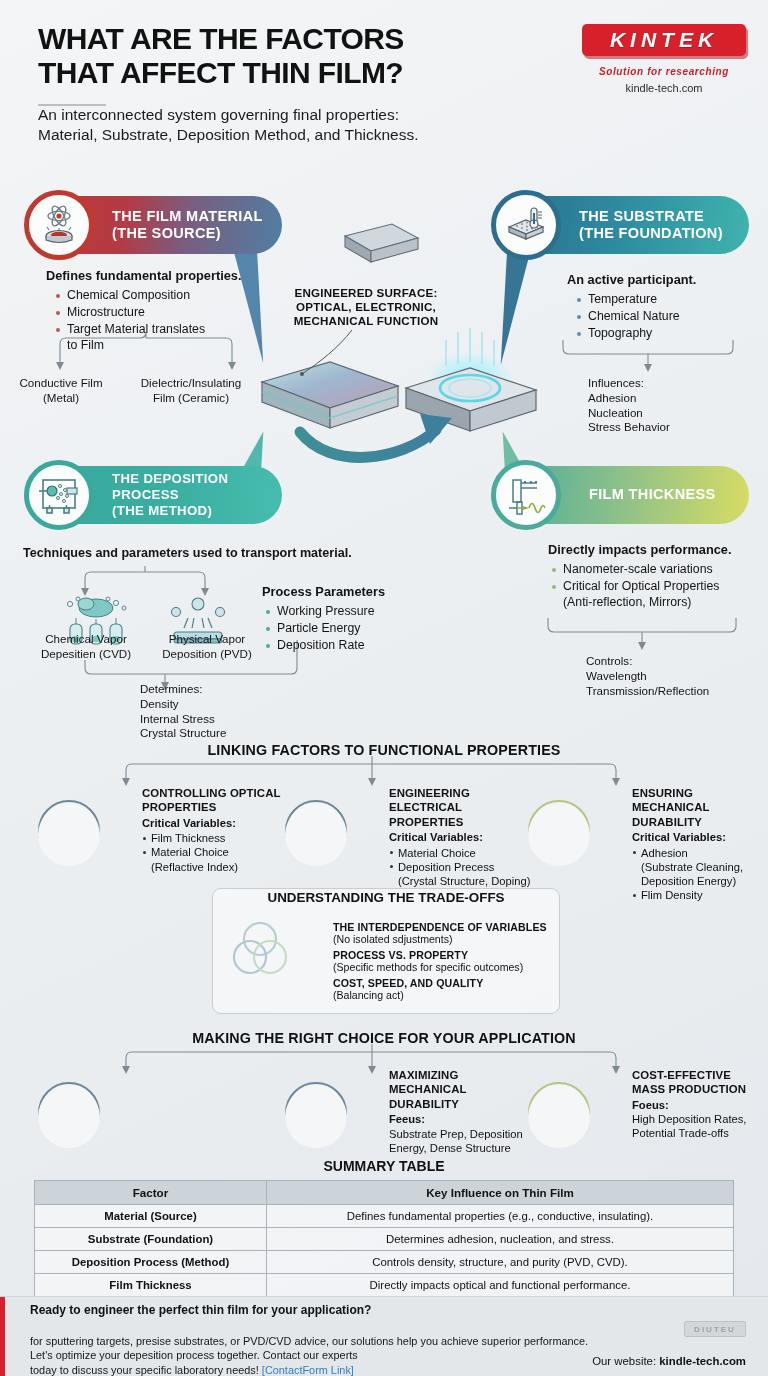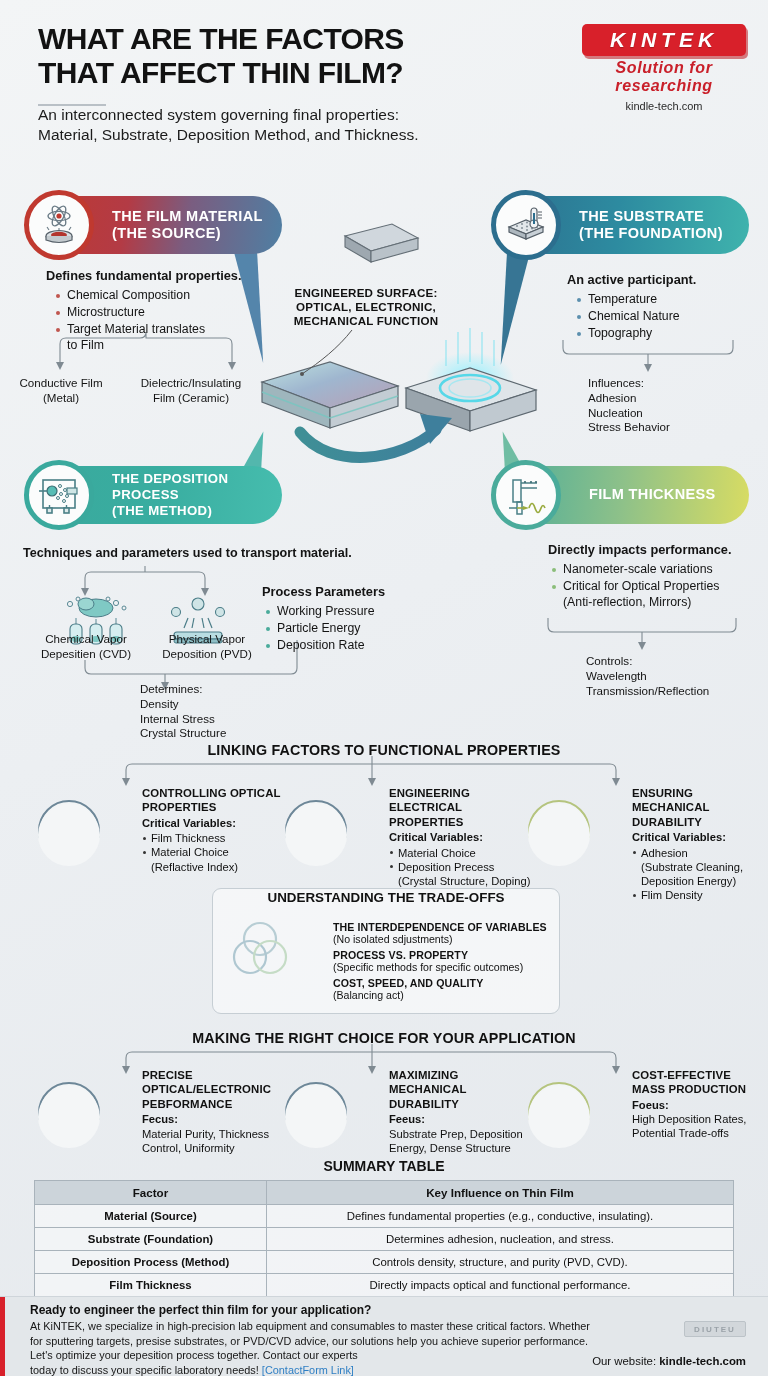--- a/index.html
+++ b/index.html
@@ -35,21 +35,21 @@
   .logo-box {
     position: relative; background: #d8202a; border-radius: 5px;
     padding: 5px 9px 6px; box-shadow: 2px 3px 0 rgba(190,22,30,.55);
   }
   .logo-text {
     color: #fff; font-weight: 700; font-style: italic; font-size: 21px;
     letter-spacing: 5px; line-height: 1; text-align: center;
     text-shadow: 0 1px 1px rgba(0,0,0,.25);
   }
   .logo-tag {
-    margin-top: 3px; color: #c9202a; font-size: 16px; font-style: italic;
+    margin-top: 10px; color: #c9202a; font-size: 10px; font-style: italic;
     font-weight: 600; letter-spacing: .6px;
   }
   .logo-url { margin-top: 5px; font-size: 11px; color: #2a2a2a; }
 
   
   .badge {
     position: absolute; height: 58px; border-radius: 29px;
     display: flex; align-items: center;
   }
   .badge.b1 { left: 30px;  top: 196px; width: 252px;
@@ -696,27 +696,20 @@
         <div class="k">COST, SPEED, AND QUALITY</div>
         <div class="v">(Balancing act)</div>
       </div>
     </div>
   </div>
 
   <div class="sec-head" style="top:1030px;">MAKING THE RIGHT CHOICE FOR YOUR APPLICATION</div>
 
   <div class="feat" style="left:38px; top:1068px;">
     <div class="ring"></div>
-    <div class="body">
-      <div class="h">PRECISE OPTICAL/ELECTRONIC
-PEBFORMANCE</div>
-      <div class="sub">Fecus:</div>
-      <div class="plain">Material Purity, Thickness
-Control, Uniformity</div>
-    </div>
   </div>
 
   <div class="feat" style="left:285px; top:1068px;">
     <div class="ring"></div>
     <div class="body">
       <div class="h">MAXIMIZING MECHANICAL
 DURABILITY</div>
       <div class="sub">Feeus:</div>
       <div class="plain">Substrate Prep, Deposition
 Energy, Dense Structure</div>
@@ -759,21 +752,21 @@
         <td class="f">Film Thickness</td>
         <td class="k">Directly impacts optical and functional performance.</td>
       </tr>
     </tbody>
   </table>
 
   <div class="footer">
     <div class="accent"></div>
     <div class="f-head">Ready to engineer the perfect thin film for your application?</div>
     <div class="f-body">
-      <span>At KiNTEK, we specialize in high-precision lab equipment and consumables to master these critical factors. Whether</span><br>
+      <br>
       <span>for sputtering targets, presise substrates, or PVD/CVD advice, our solutions help you achieve superior performance.</span><br>
       <span>Let's optimize your depesition process together. Contact our experts</span><br>
       <span>today to discuss your specific laboratory needs!</span>
       <span class="f-link">[ContactForm Link]</span>
     </div>
     <div class="f-badge">DIUTEU</div>
     <div class="f-site">
       <span>Our website:</span>
       <b>kindle-tech.com</b>
     </div>

